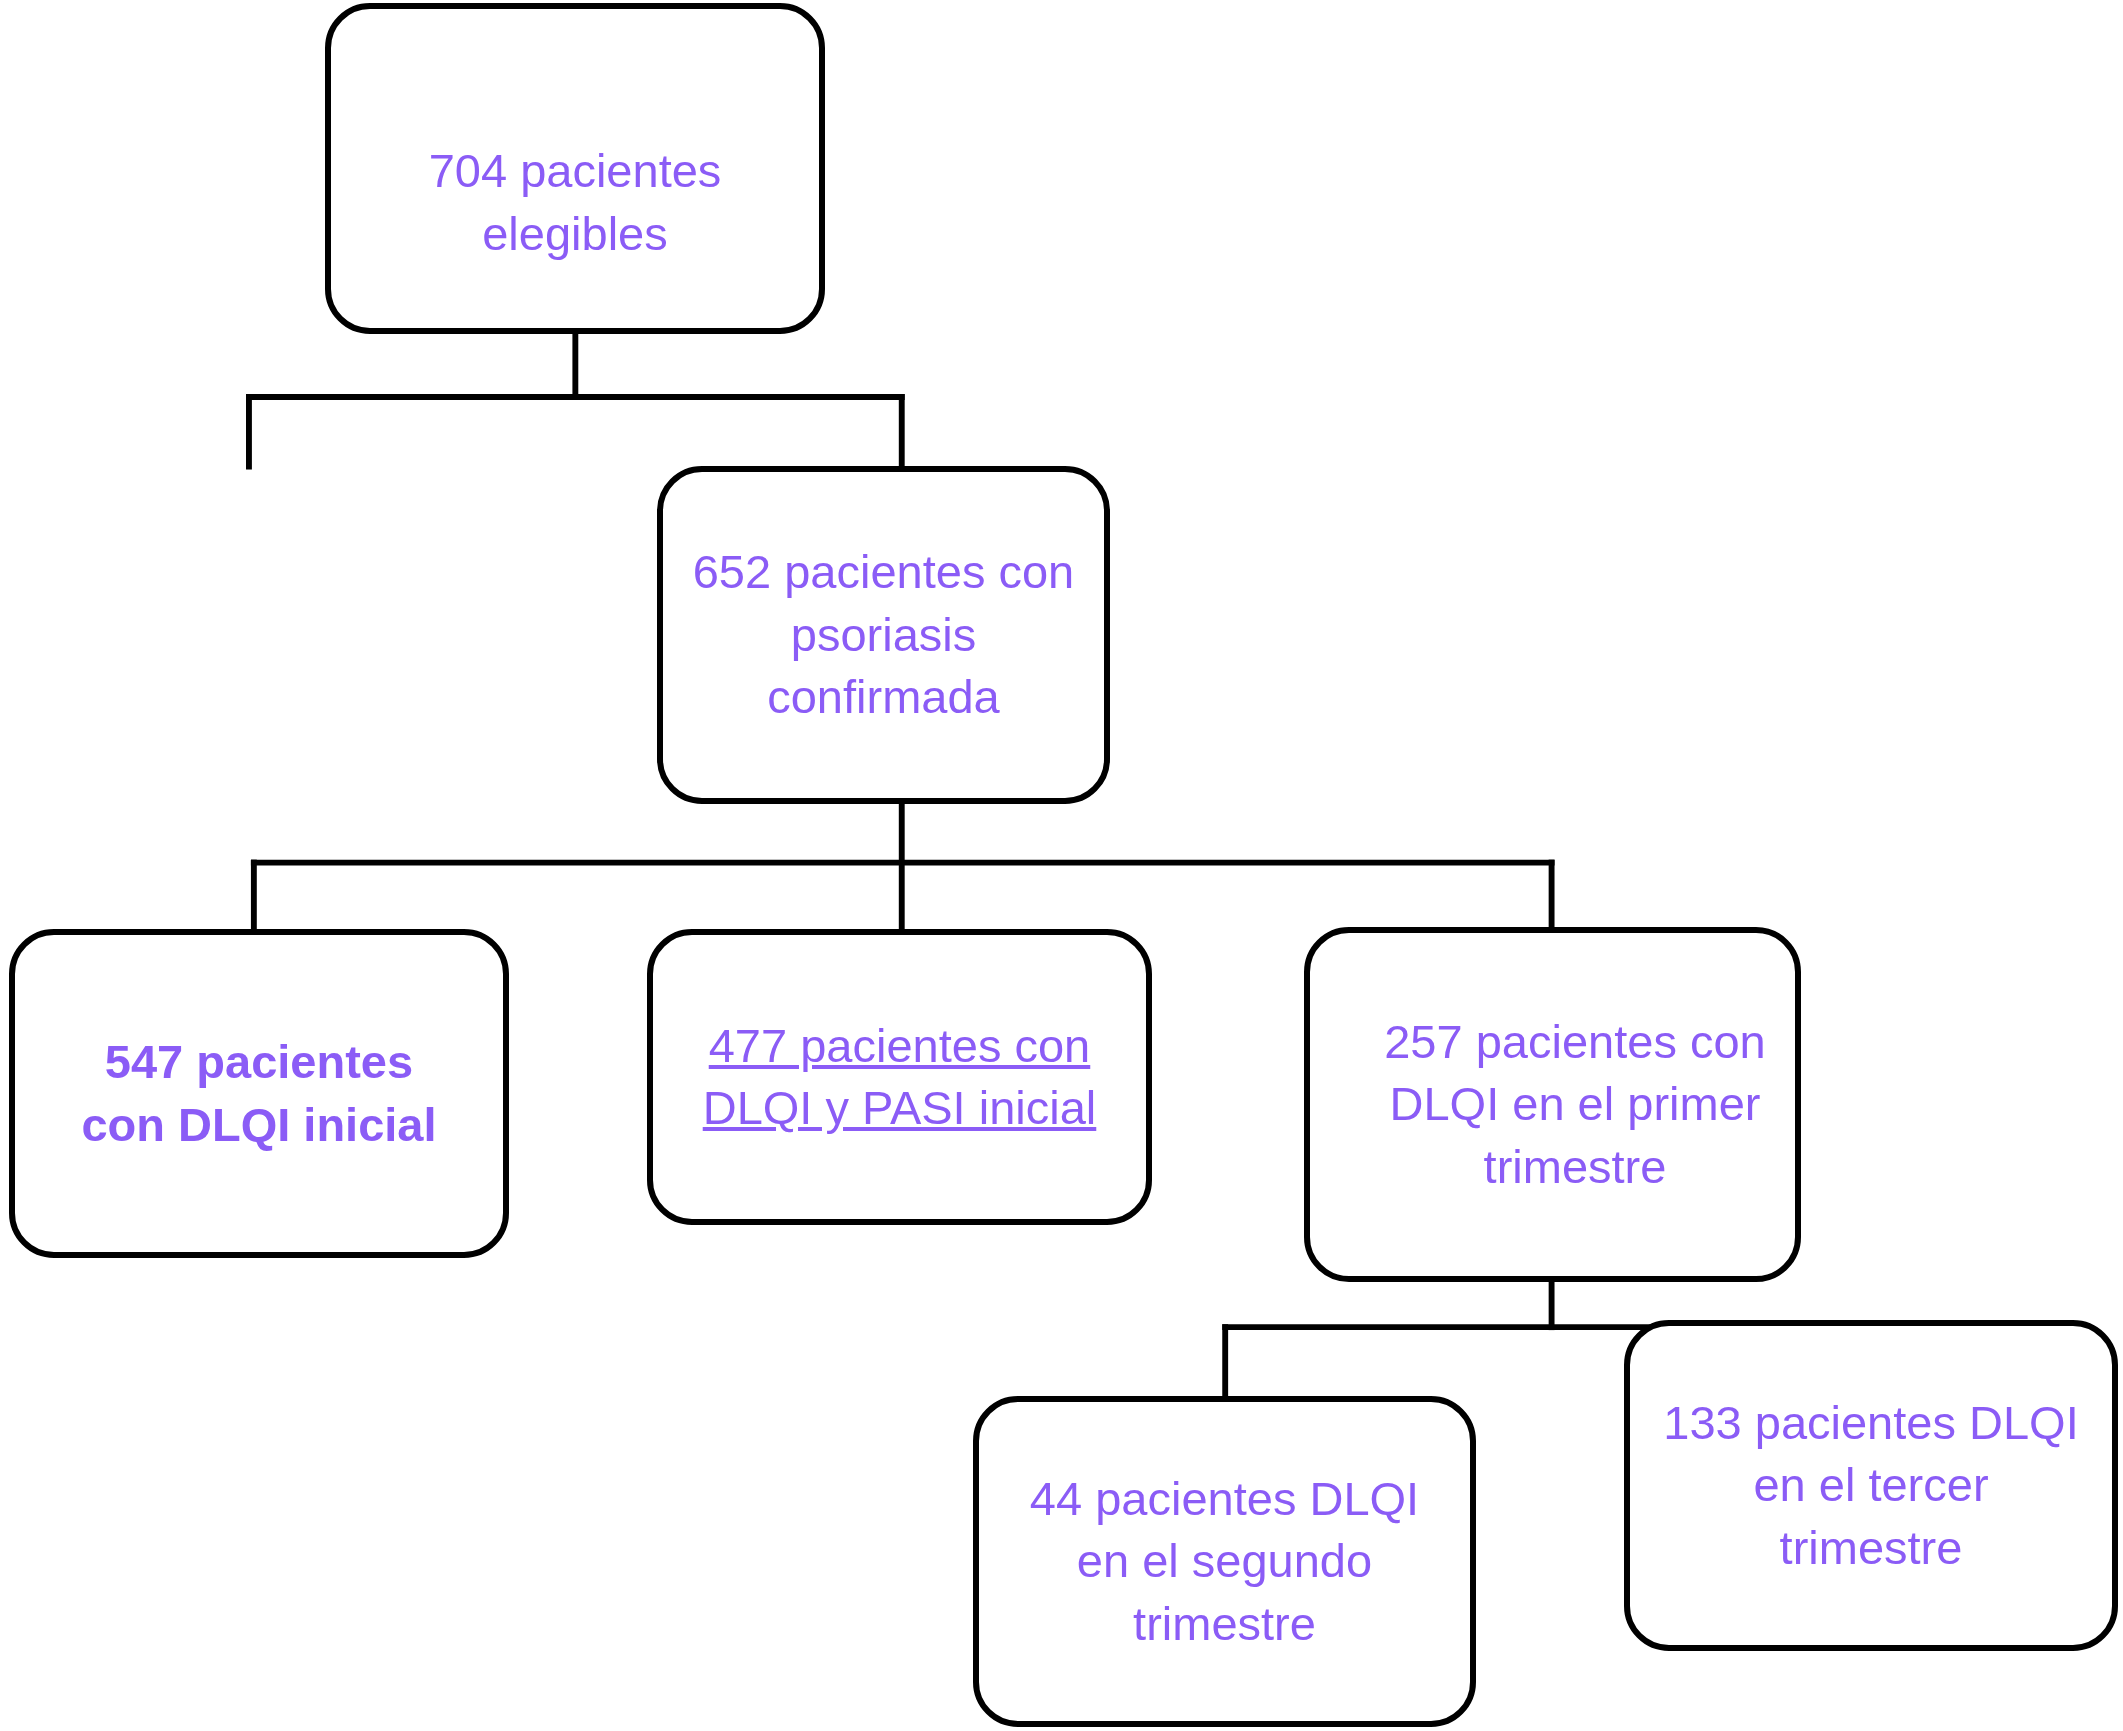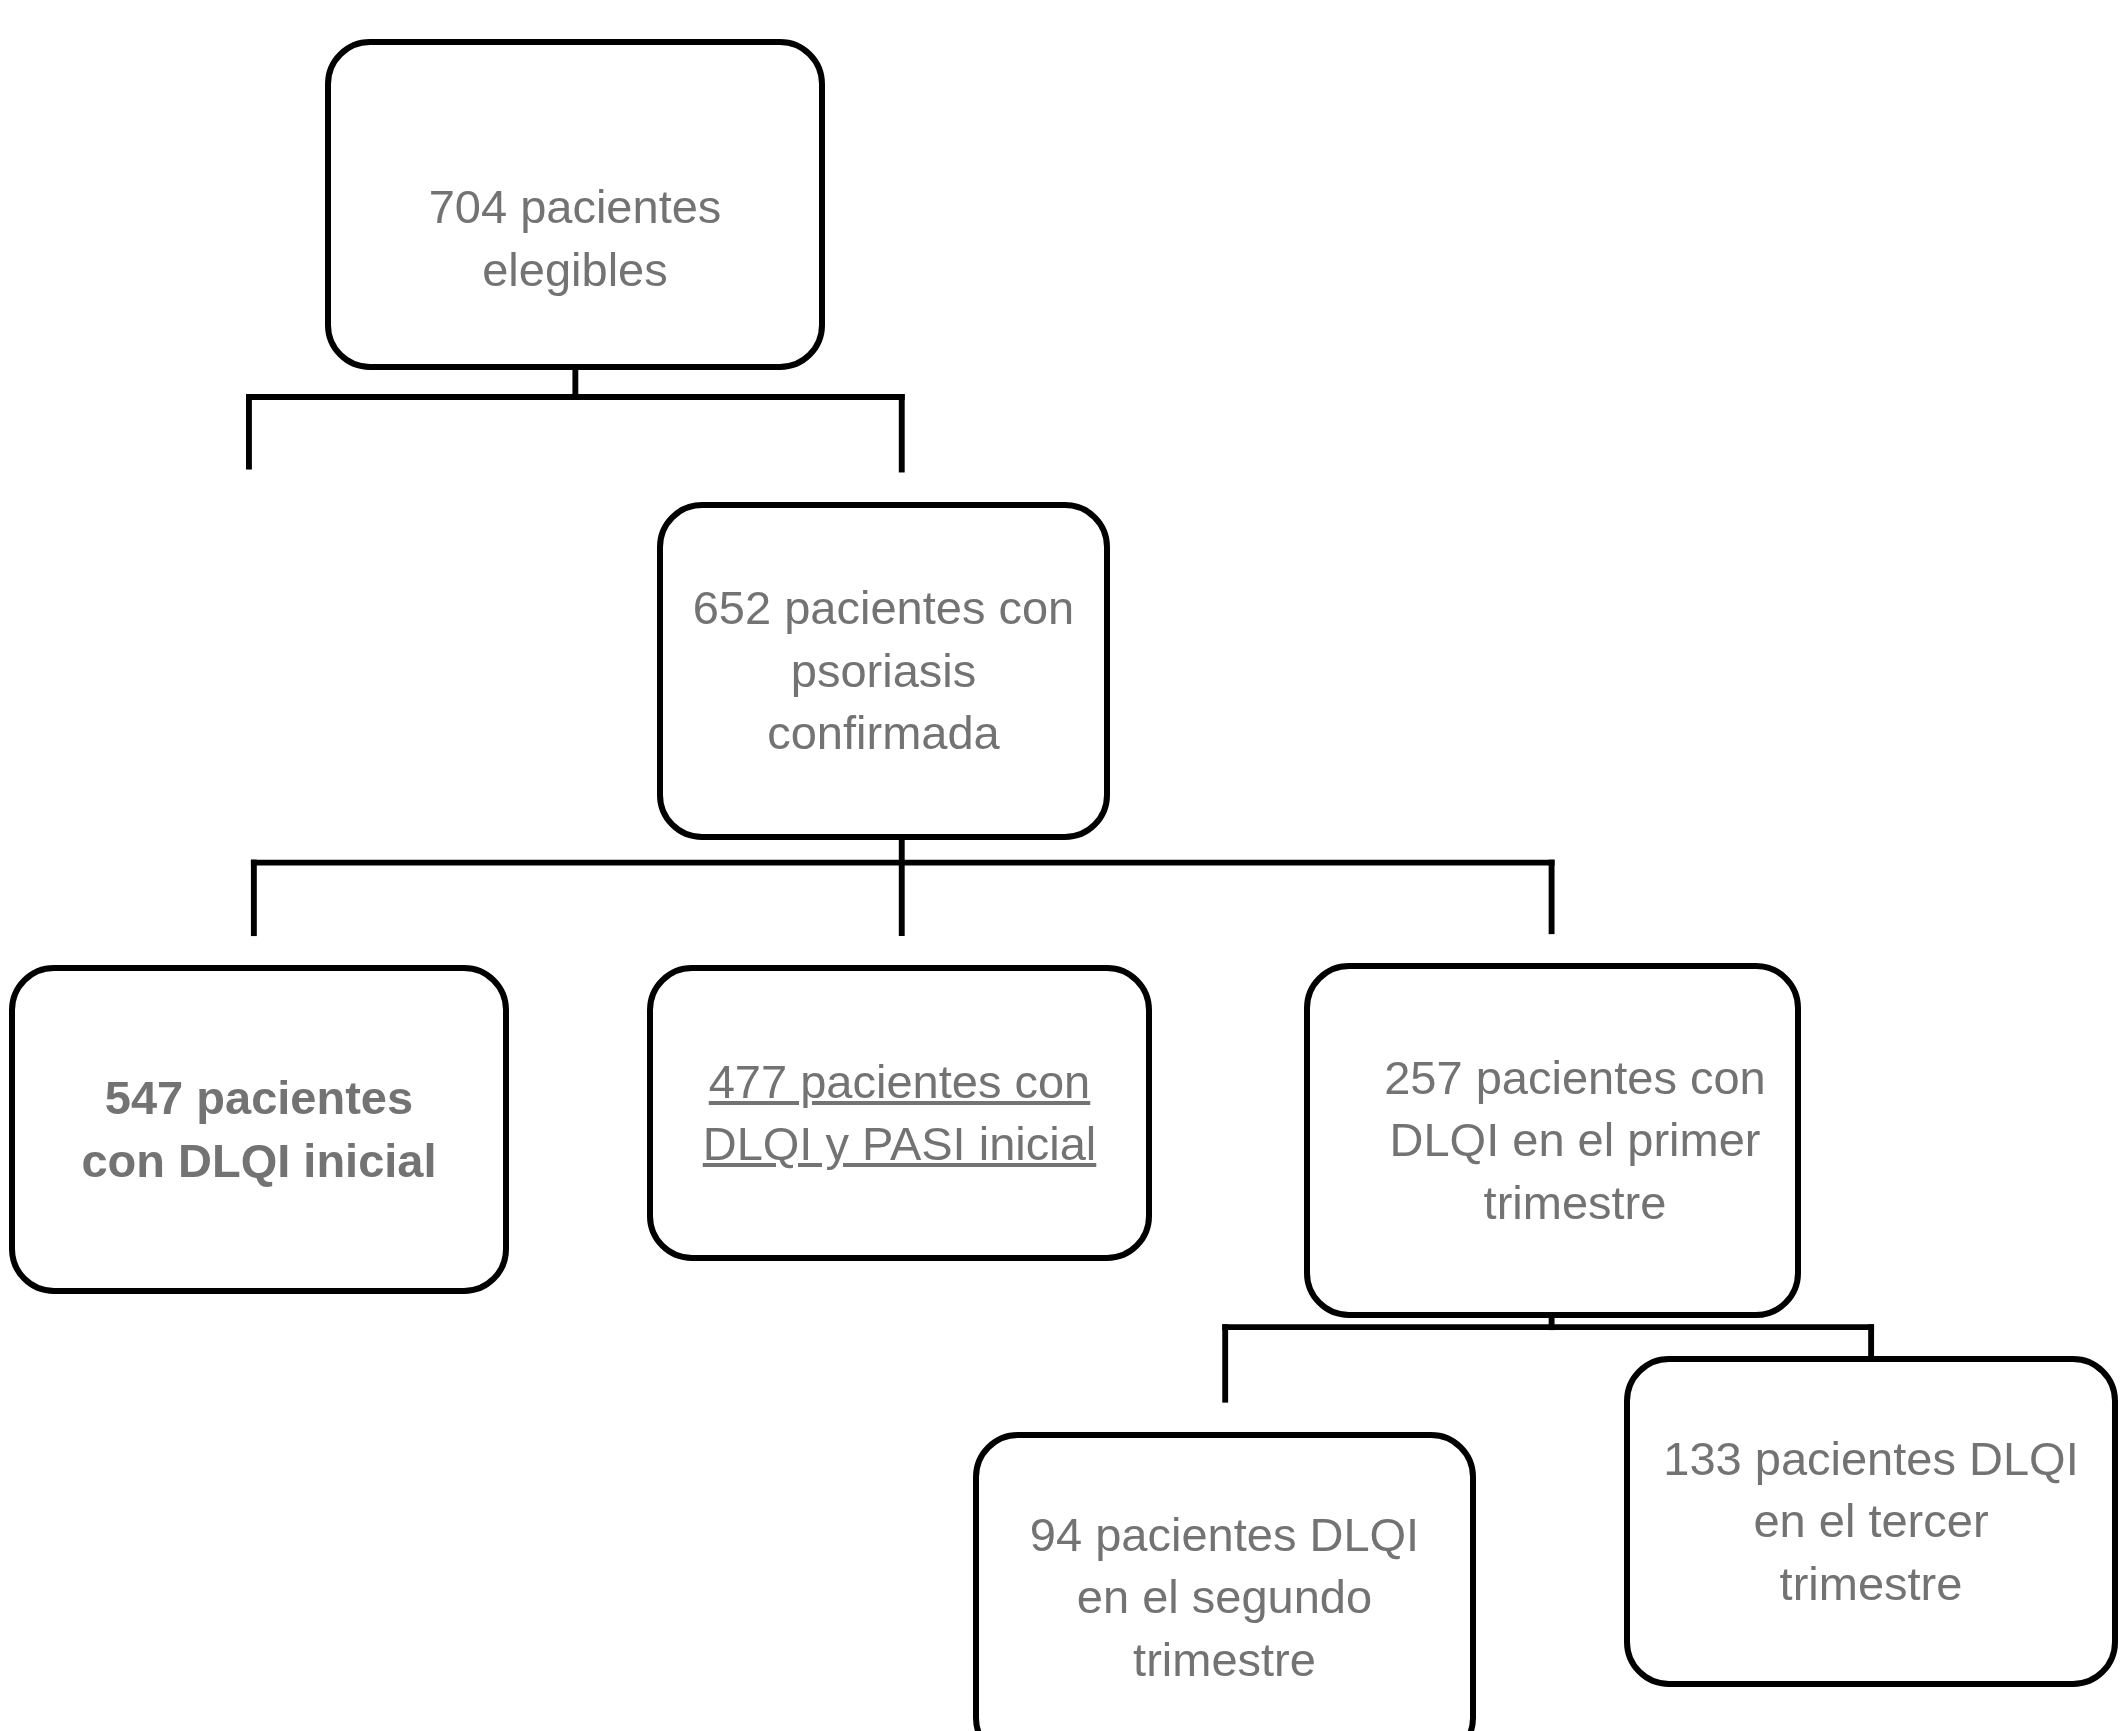--- a/index.html
+++ b/index.html
@@ -33,23 +33,22 @@
     box-sizing: border-box;
     background: #ffffff;
     border: 6.9px solid #000000;
     border-radius: 45px;
     display: flex;
     align-items: center;
     justify-content: center;
     text-align: center;
     font-size: 47px;
     line-height: 1.33;
-    color: #737373;
+    color: #8b5cf6;
     white-space: pre-line;
-    margin-top: 36px;
   }
   
   .node-eligible      { left: 325px;  top: 2.9px;    width: 500px; height: 331px; padding-top: 69px; }
   .node-excluded      { left: 2.9px;    top: 463px;  width: 492px; height: 333px; }
   .node-confirmed     { left: 657px;  top: 466px;  width: 453px; height: 338px; }
   .node-dlqi-initial  { left: 9px;    top: 929px;  width: 500px; height: 329px; font-weight: bold; }
   .node-dlqi-pasi     { left: 647px;  top: 929px;  width: 505px; height: 296px; text-decoration: underline; }
   .node-dlqi-q1       { left: 1304px; top: 927px;  width: 497px; height: 355px; padding-left: 45px; }
   .node-dlqi-q2       { left: 973px;  top: 1396px; width: 503px; height: 331px; }
   .node-dlqi-q3       { left: 1624px; top: 1320px; width: 494px; height: 331px; }
@@ -88,21 +87,21 @@
   <div class="node node-dlqi-initial">547 pacientes
 con DLQI inicial</div>
 
   <div class="node node-dlqi-pasi">477 pacientes con
 DLQI y PASI inicial</div>
 
   <div class="node node-dlqi-q1">257 pacientes con
 DLQI en el primer
 trimestre</div>
 
-  <div class="node node-dlqi-q2">94 pacientes DLQI
+  <div class="node node-dlqi-q2">44 pacientes DLQI
 en el segundo
 trimestre</div>
 
   <div class="node node-dlqi-q3">133 pacientes DLQI
 en el tercer
 trimestre</div>
 
 </div>
 
 

